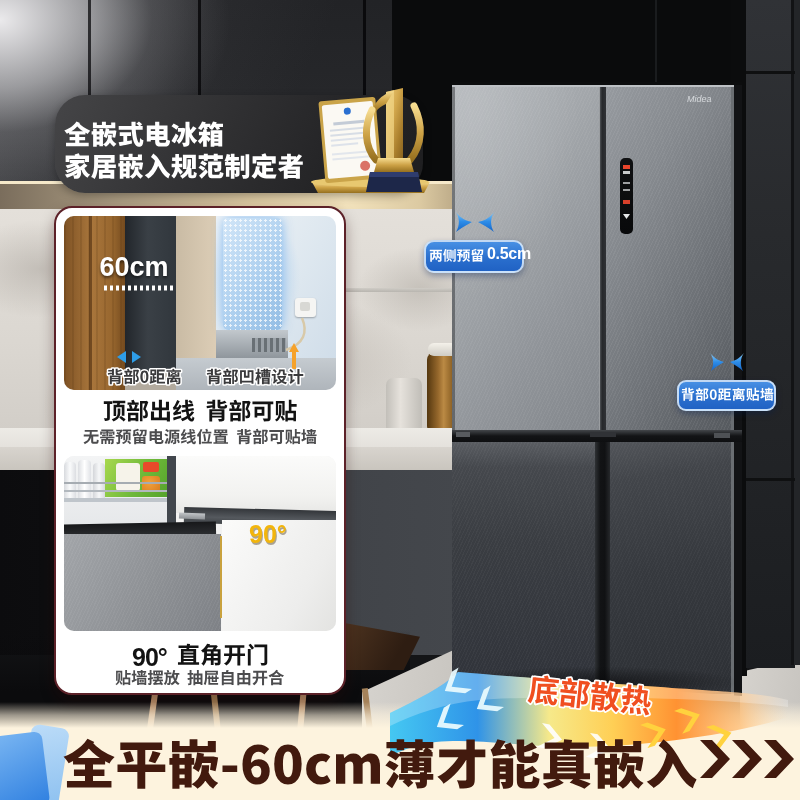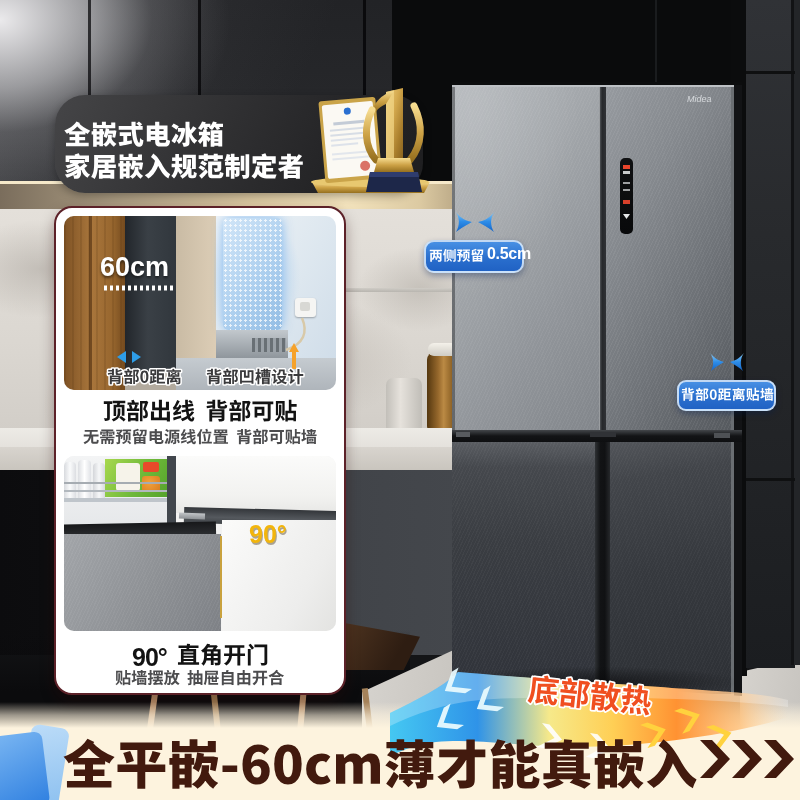--- a/index.html
+++ b/index.html
@@ -374,21 +374,21 @@
   <svg class="abs" style="left:52px;top:134px;" width="26" height="14" viewBox="0 0 26 14">
    <path d="M10 1 L10 13 L1 7 Z" fill="#2e9de8"></path>
         <path d="M16 1 L16 13 L25 7 Z" fill="#2e9de8"></path>
   </svg>
 
   <svg class="abs" style="left:224px;top:127px;" width="12" height="26" viewBox="0 0 12 26">
    <path d="M6 0 L11 9 L8 9 L8 26 L4 26 L4 9 L1 9 Z" fill="#f6a22a"></path>
   </svg>
 </div>
 
-<div class="abs" style="left:100px;top:252px;width:90px;height:30px;font:700 27px 'Liberation Sans',sans-serif;color:#fff;text-shadow:0 2px 3px rgba(0,0,0,.55);">60cm</div>
+<div class="abs" style="left:89px;top:252px;width:90px;height:30px;font:700 27px 'Liberation Sans',sans-serif;color:#fff;text-shadow:0 2px 3px rgba(0,0,0,.55);text-align:center;">60cm</div>
 
 <svg class="abs" style="left:103px;top:283px;" width="72" height="10" viewBox="0 0 72 10">
  <line x1="1" y1="5" x2="71" y2="5" stroke="#fff" stroke-width="5" stroke-dasharray="3 3"></line>
 </svg>
 
 <svg style="position:absolute;left:102px;top:364px;overflow:visible;" width="85" height="29" viewBox="-5 -5 85 29">
       <g transform="translate(0,13.7) scale(0.01630)" fill="#3a3a3c" stroke="#ffffff" stroke-width="184" paint-order="stroke" stroke-linejoin="round">
         <use href="#a80cc" x="0"></use>
         <use href="#a90e8" x="1000"></use>
         <use href="#a30" x="2000"></use>

